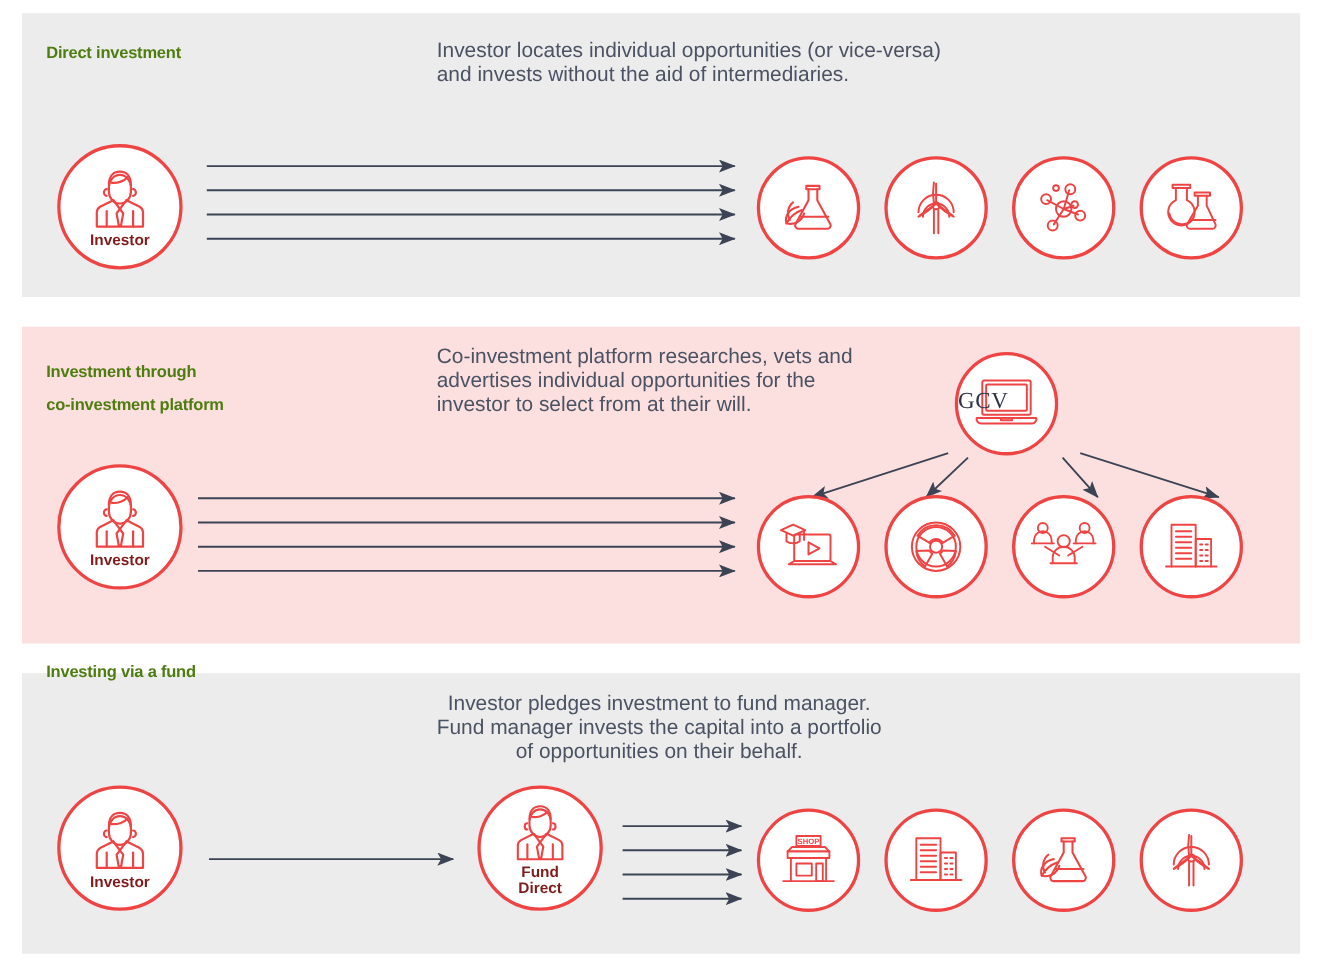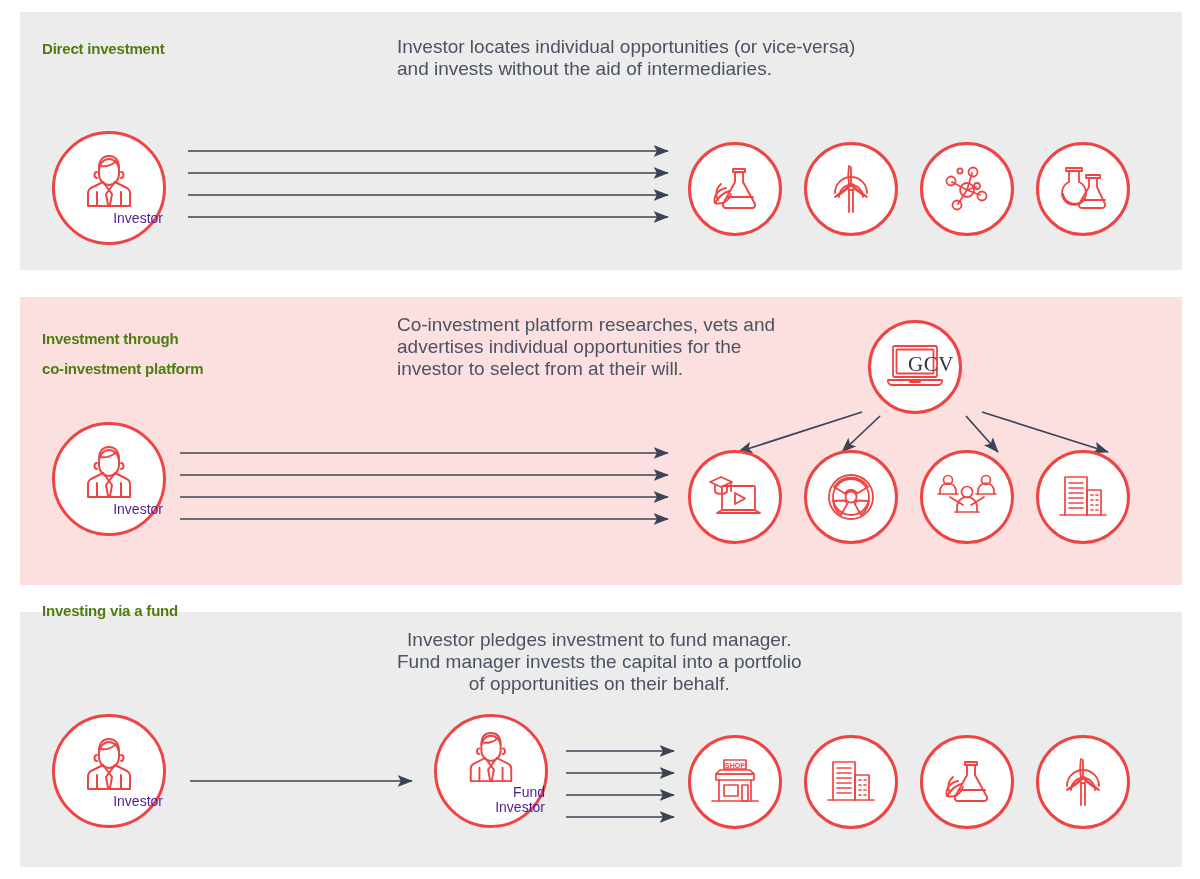--- a/index.html
+++ b/index.html
@@ -47,24 +47,24 @@
     box-sizing:border-box;
     display:flex;
     align-items:center;
     justify-content:center;
     flex-direction:column;
   }
   .circ svg{display:block;}
   .role-label{
     position:absolute;
     left:0;right:0;
-    text-align:right;
-    color:#4c1d95;
+    text-align:center;
+    color:#7f1d1d;
     font-size:14px;
-    font-weight:400;
+    font-weight:700;
     line-height:15px;
     pointer-events:none;
   }
   .person-wrap{position:relative;width:100%;height:100%;}
   .person-icon{
     position:absolute;left:50%;transform:translateX(-50%);
   }
 
   .arrow-svg{position:absolute;overflow:visible;}
   .lbl-gcv{
@@ -202,21 +202,21 @@
   <line x1="0" y1="69" x2="488" y2="69" stroke="#3b4354" stroke-width="1.7" marker-end="url(#ah)"></line>
 </svg>
 
 <div class="circ" style="left:868px;top:320px;width:94px;height:94px;">
   <svg width="62" height="50" viewBox="0 0 62 50" fill="none" stroke="#ef4444" stroke-width="1.8" stroke-linejoin="round">
     <rect x="9" y="4" width="44" height="31" rx="1.5"></rect>
     <rect x="12.5" y="7.5" width="37" height="24" rx="1"></rect>
     <path d="M4 38 h54 a4 4 0 0 1 -4 5 H8 a4 4 0 0 1 -4 -5 z"></path>
     <path d="M26 38 h10 v2 h-10 z"></path>
   </svg>
-  <div class="lbl-gcv" style="top:29px;left:0;right:0;text-align:center;padding-left:32px;">GCV</div>
+  <div class="lbl-gcv" style="top:29px;left:0;right:0;text-align:left;">GCV</div>
 </div>
 
 <svg class="arrow-svg" style="left:730px;top:404px;" width="410" height="60">
   <line x1="132" y1="8" x2="8" y2="48" stroke="#3b4354" stroke-width="1.7" marker-end="url(#ah)"></line>
   <line x1="150" y1="12" x2="112" y2="48" stroke="#3b4354" stroke-width="1.7" marker-end="url(#ah)"></line>
   <line x1="236" y1="12" x2="268" y2="48" stroke="#3b4354" stroke-width="1.7" marker-end="url(#ah)"></line>
   <line x1="252" y1="8" x2="378" y2="48" stroke="#3b4354" stroke-width="1.7" marker-end="url(#ah)"></line>
 </svg>
 
 <div class="circ" style="left:688px;top:450px;width:94px;height:94px;">
@@ -305,21 +305,21 @@
       <path d="M20 18 a2.5 3 0 0 0 0 6"></path>
       <path d="M44 18 a2.5 3 0 0 1 0 6"></path>
       <path d="M26 28 L14 34 a6 6 0 0 0 -3 5 V52 h42 V39 a6 6 0 0 0 -3 -5 L38 28"></path>
       <path d="M26 28 L32 36 L38 28"></path>
       <path d="M32 36 l-3 4 2 11 h2 l2 -11 z"></path>
       <path d="M20 38 v14"></path>
       <path d="M44 38 v14"></path>
     </svg>
   </div>
   <div class="role-label" style="bottom:10px;white-space:pre-line;">Fund
-Investor</div>
+Direct</div>
 </div>
 
 <svg class="arrow-svg" style="left:566px;top:748px;" width="116" height="72">
   <line x1="0" y1="3" x2="108" y2="3" stroke="#3b4354" stroke-width="1.7" marker-end="url(#ah)"></line>
   <line x1="0" y1="25" x2="108" y2="25" stroke="#3b4354" stroke-width="1.7" marker-end="url(#ah)"></line>
   <line x1="0" y1="47" x2="108" y2="47" stroke="#3b4354" stroke-width="1.7" marker-end="url(#ah)"></line>
   <line x1="0" y1="69" x2="108" y2="69" stroke="#3b4354" stroke-width="1.7" marker-end="url(#ah)"></line>
 </svg>
 
 <div class="circ" style="left:688px;top:735px;width:94px;height:94px;">

